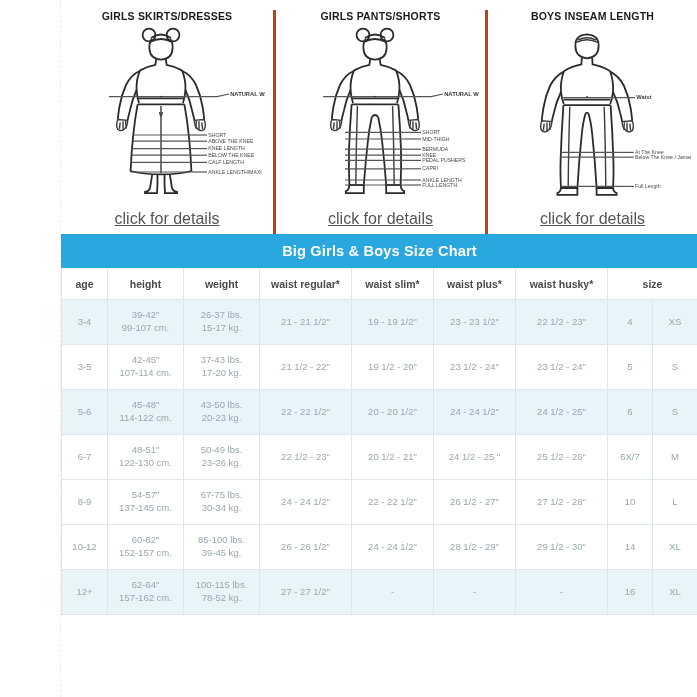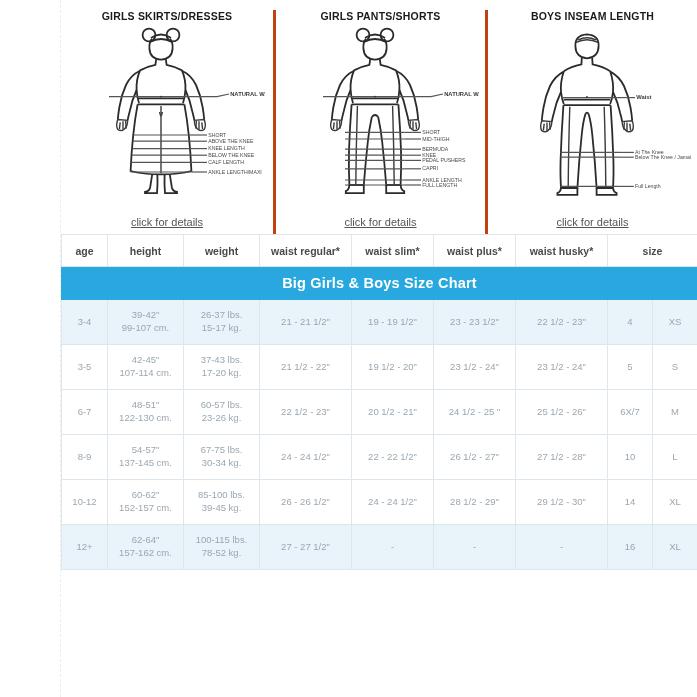--- a/index.html
+++ b/index.html
@@ -65,21 +65,21 @@
   .figure-wrap {
     flex: 1 1 auto;
     display: flex;
     align-items: flex-start;
     justify-content: center;
     width: 100%;
   }
   .figure-wrap svg { display: block; }
 
   .details-link {
-    font-size: 11px;
+    font-size: 16px;
     color: #555;
     text-decoration: underline;
     margin-top: 2px;
     margin-bottom: 6px;
     cursor: pointer;
   }
 
   
   .chart {
     width: 100%;
@@ -359,32 +359,32 @@
         <col class="c-weight">
       <col class="c-reg">
         <col class="c-slim">
         <col class="c-plus">
         <col class="c-husky">
       <col class="c-sizenum">
         <col class="c-sizeltr">
     </colgroup>
     <thead>
       <tr>
+        <th class="chart-title-cell" colspan="9">Big Girls &amp; Boys Size Chart</th>
+      </tr>
+      <tr>
         <th class="col-head">age</th>
         <th class="col-head">height</th>
         <th class="col-head">weight</th>
         <th class="col-head">waist regular*</th>
         <th class="col-head">waist slim*</th>
         <th class="col-head">waist plus*</th>
         <th class="col-head">waist husky*</th>
         <th class="col-head" colspan="2">size</th>
       </tr>
-      <tr>
-        <th class="chart-title-cell" colspan="9">Big Girls &amp; Boys Size Chart</th>
-      </tr>
     </thead>
     <tbody>
 
       <tr class="row-shaded">
         <td>3-4</td>
         <td>
           <span class="cell-line">39-42"</span>
           <span class="cell-line">99-107 cm.</span>
         </td>
         <td>
@@ -410,29 +410,46 @@
           <span class="cell-line">17-20 kg.</span>
         </td>
         <td>21 1/2 - 22"</td>
         <td>19 1/2 - 20"</td>
         <td>23 1/2 - 24"</td>
         <td>23 1/2 - 24"</td>
         <td>5</td>
         <td>S</td>
       </tr>
 
+      <tr class="row-shaded">
+        <td>5-6</td>
+        <td>
+          <span class="cell-line">45-48"</span>
+          <span class="cell-line">114-122 cm.</span>
+        </td>
+        <td>
+          <span class="cell-line">43-50 lbs.</span>
+          <span class="cell-line">20-23 kg.</span>
+        </td>
+        <td>22 - 22 1/2"</td>
+        <td>20 - 20 1/2"</td>
+        <td>24 - 24 1/2"</td>
+        <td>24 1/2 - 25"</td>
+        <td>6</td>
+        <td>S</td>
+      </tr>
 
       <tr class="row-plain">
         <td>6-7</td>
         <td>
           <span class="cell-line">48-51"</span>
           <span class="cell-line">122-130 cm.</span>
         </td>
         <td>
-          <span class="cell-line">60-57 lbs.</span>
+          <span class="cell-line">50-49 lbs.</span>
           <span class="cell-line">23-26 kg.</span>
         </td>
         <td>22 1/2 - 23"</td>
         <td>20 1/2 - 21"</td>
         <td>24 1/2 - 25 "</td>
         <td>25 1/2 - 26"</td>
         <td>6X/7</td>
         <td>M</td>
       </tr>
 

